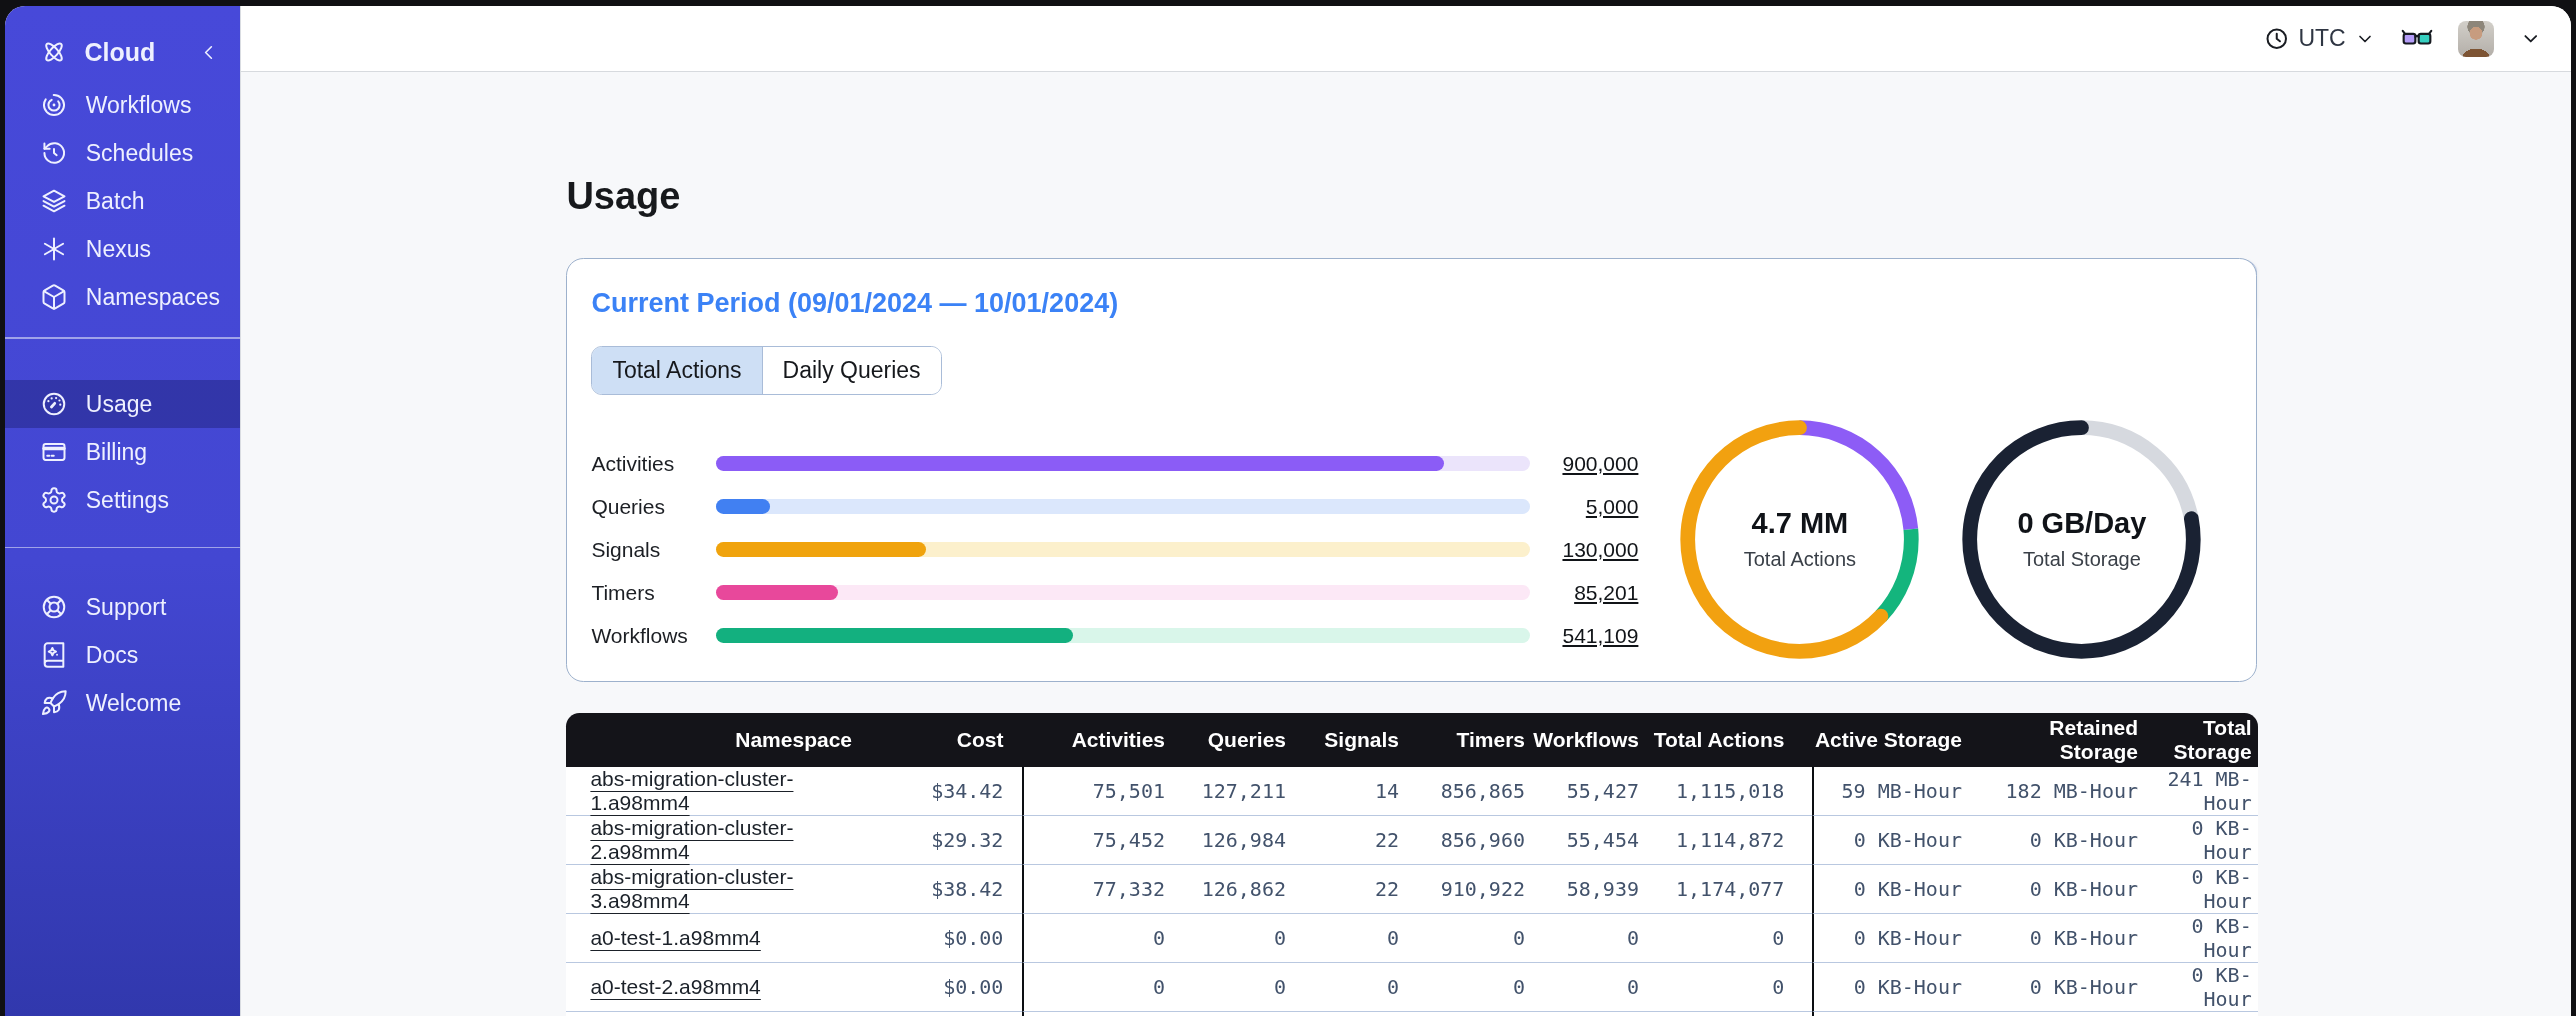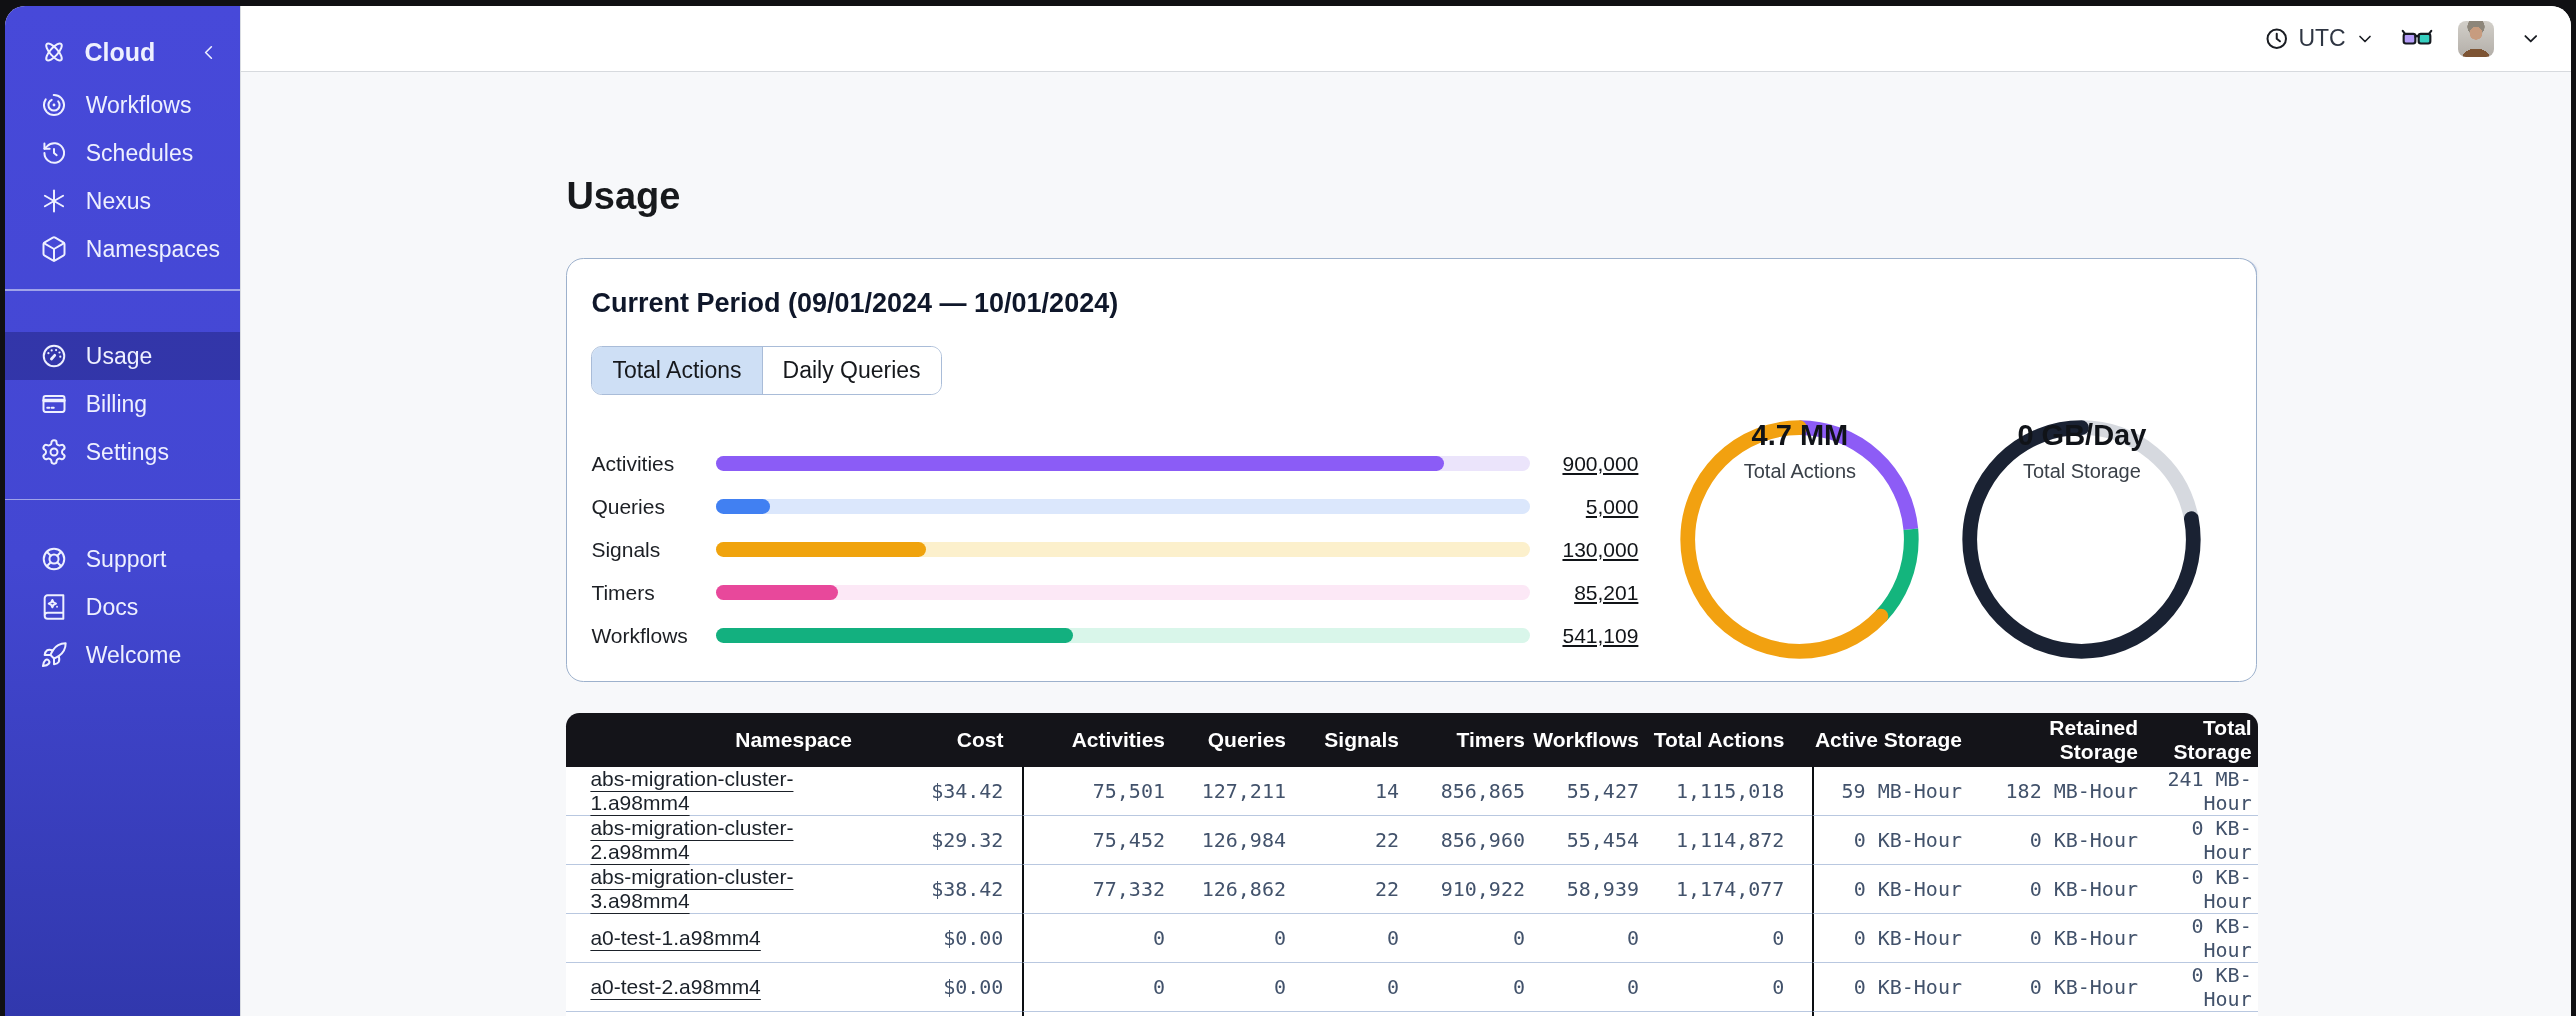--- a/index.html
+++ b/index.html
@@ -46,40 +46,40 @@
 
   .period-btn { position: absolute; top: 86px; right: 0; height: 63px; display: inline-flex;
                 align-items: center; gap: 14.8px; padding: 0 23px; background: #fff;
                 border: 1.3px solid #b6c3de; border-radius: 12px; font-size: 23.5px; font-weight: 500;
                 color: #15181d; cursor: pointer; box-shadow: 0 1.3px 3.4px rgba(40,60,100,0.10); }
   .period-btn svg { display: block; }
 
   
   .card { margin-top: 38px; width: 1691px; height: 424px; background: #fff;
           border: 1.3px solid #9db1cc; border-radius: 17.4px; padding: 29.5px 24px; position: relative; }
-  .card-title { font-size: 27px; font-weight: 600; color: #0f172a; }
+  .card-title { font-size: 27px; font-weight: 600; color: #3b82f6; }
   .tabs { margin-top: 27px; display: inline-flex; border: 1.3px solid #a9bcd8; border-radius: 10.7px;
           overflow: hidden; background: #fff; }
   .tab { padding: 10px 20px; font-size: 23px; font-weight: 500; color: #16181c; background: #fff; cursor: pointer; }
   .tab + .tab { border-left: 1.3px solid #a9bcd8; }
   .tab.active { background: #cedff5; }
 
   .chart-area { margin-top: 47px; width: 1047px; }
   .chart-row { display: flex; align-items: center; height: 43px; }
   .bar-label { width: 125px; font-size: 21px; color: #1c1f24; }
   .bar-track { width: 814px; height: 14.8px; border-radius: 7.4px; position: relative; flex: none; }
   .bar-fill { position: absolute; left: 0; top: 0; height: 14.8px; border-radius: 7.4px; }
   .bar-value { flex: 1; text-align: right; font-size: 21px; color: #111418; text-decoration: underline; }
 
   .donut { position: absolute; width: 241px; height: 241px; top: 160px; }
   .donut-actions { left: 1112px; }
   .donut-storage { left: 1394px; }
   .donut svg { position: absolute; inset: 0; }
   .donut-center { position: absolute; inset: 0; display: flex; flex-direction: column;
-                  align-items: center; }
+                  align-items: center; justify-content: center; }
   .donut-value { font-size: 29px; font-weight: 600; color: #101318; }
   .donut-label { font-size: 20px; color: #3a4048; margin-top: 8px; }
 
   
   .usage-table { width: 1691px; margin-top: 31px; border-collapse: separate; border-spacing: 0;
                  table-layout: fixed; }
   .usage-table th { background: #141419; color: #fff; font-size: 21px; font-weight: 600;
                     height: 54px; text-align: right; padding: 0 9.4px 0 0; }
   .usage-table th:first-child { text-align: right; padding-left: 35px; border-top-left-radius: 13.4px; }
   .usage-table th:last-child { border-top-right-radius: 13.4px; }
@@ -140,20 +140,30 @@
               <path d="M3.8 12a8.4 8.4 0 1 0 2.4-5.9L3.8 8.3"></path>
               <path d="M3.8 3.8v4.5h4.5"></path>
               <path d="M12 8.6V12l2.3 1.9"></path>
             </svg>
           </span>
     <span class="nav-label">Schedules</span>
   </div>
         <div class="nav-item">
     <span class="nav-icon">
             <svg fill="none" stroke="currentColor" stroke-width="1.7" stroke-linecap="round" stroke-linejoin="round" viewBox="0 0 24 24">
+              <path d="M12 3.2 21 8l-9 4.8L3 8Z"></path>
+              <path d="m21 12-9 4.8L3 12"></path>
+              <path d="m21 16-9 4.8L3 16"></path>
+            </svg>
+          </span>
+    <span class="nav-label">Batch</span>
+  </div>
+        <div class="nav-item">
+    <span class="nav-icon">
+            <svg fill="none" stroke="currentColor" stroke-width="1.7" stroke-linecap="round" stroke-linejoin="round" viewBox="0 0 24 24">
               <path d="M12 3v18"></path>
               <path d="M4.2 7.5l15.6 9"></path>
               <path d="M19.8 7.5l-15.6 9"></path>
             </svg>
           </span>
     <span class="nav-label">Nexus</span>
   </div>
         <div class="nav-item">
     <span class="nav-icon">
             <svg fill="none" stroke="currentColor" stroke-width="1.7" stroke-linecap="round" stroke-linejoin="round" viewBox="0 0 24 24">

